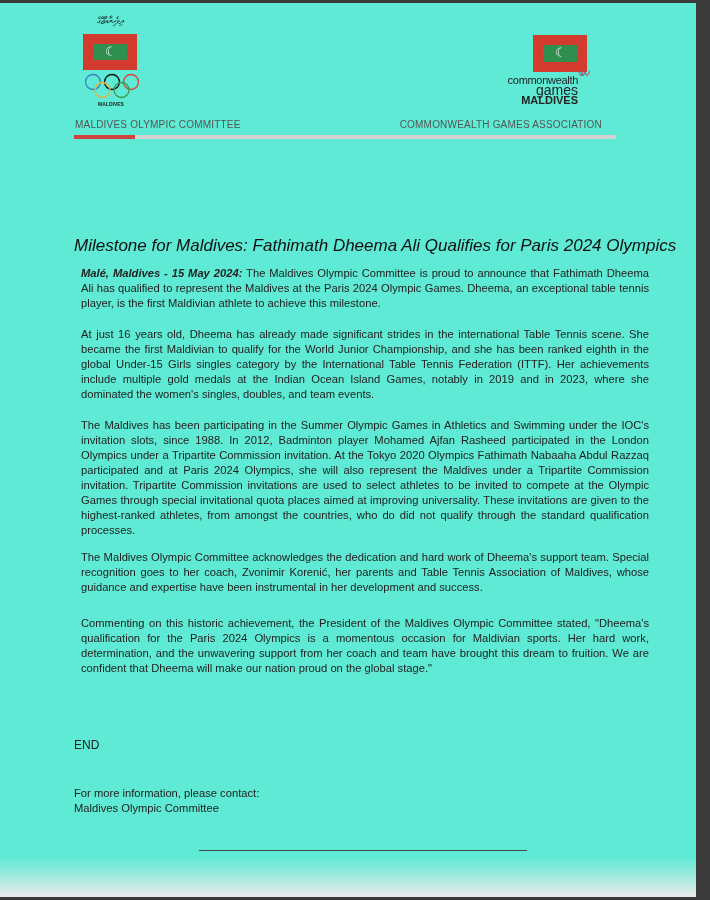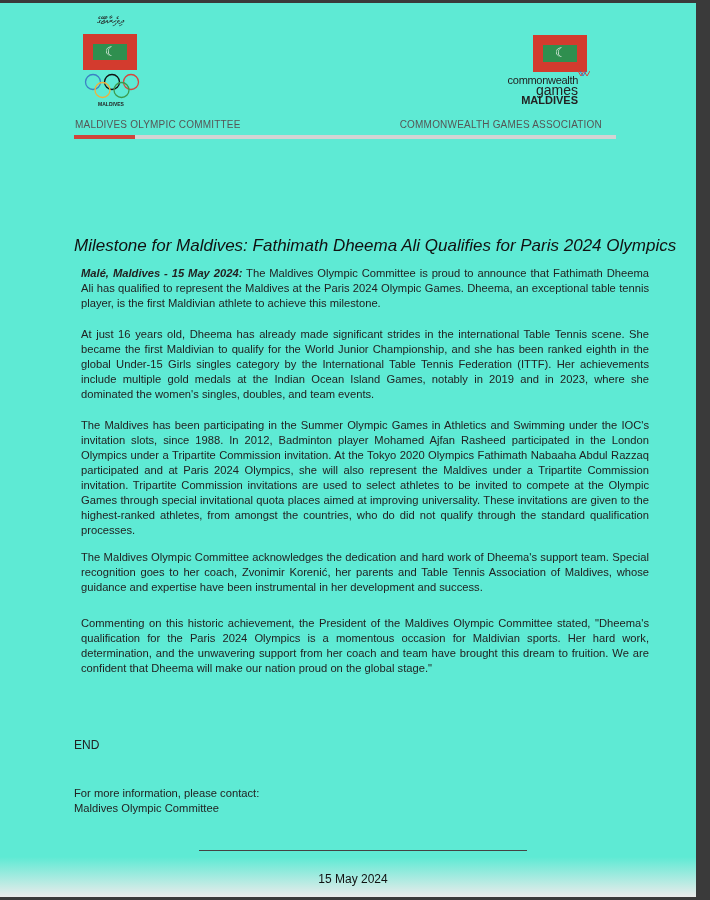--- a/index.html
+++ b/index.html
@@ -97,14 +97,13 @@
   <p class="body p5">Commenting on this historic achievement, the President of the Maldives Olympic Committee stated, "Dheema's qualification for the Paris 2024 Olympics is a momentous occasion for Maldivian sports. Her hard work, determination, and the unwavering support from her coach and team have brought this dream to fruition. We are confident that Dheema will make our nation proud on the global stage."</p>
 
   <div class="end">END</div>
 
   <div class="contact">
     <div>For more information, please contact:</div>
     <div>Maldives Olympic Committee</div>
   </div>
 
   <div class="sig-line"></div>
-  <div class="footer-date">15 May 2024</div>
 </div>
 
 </body></html>

